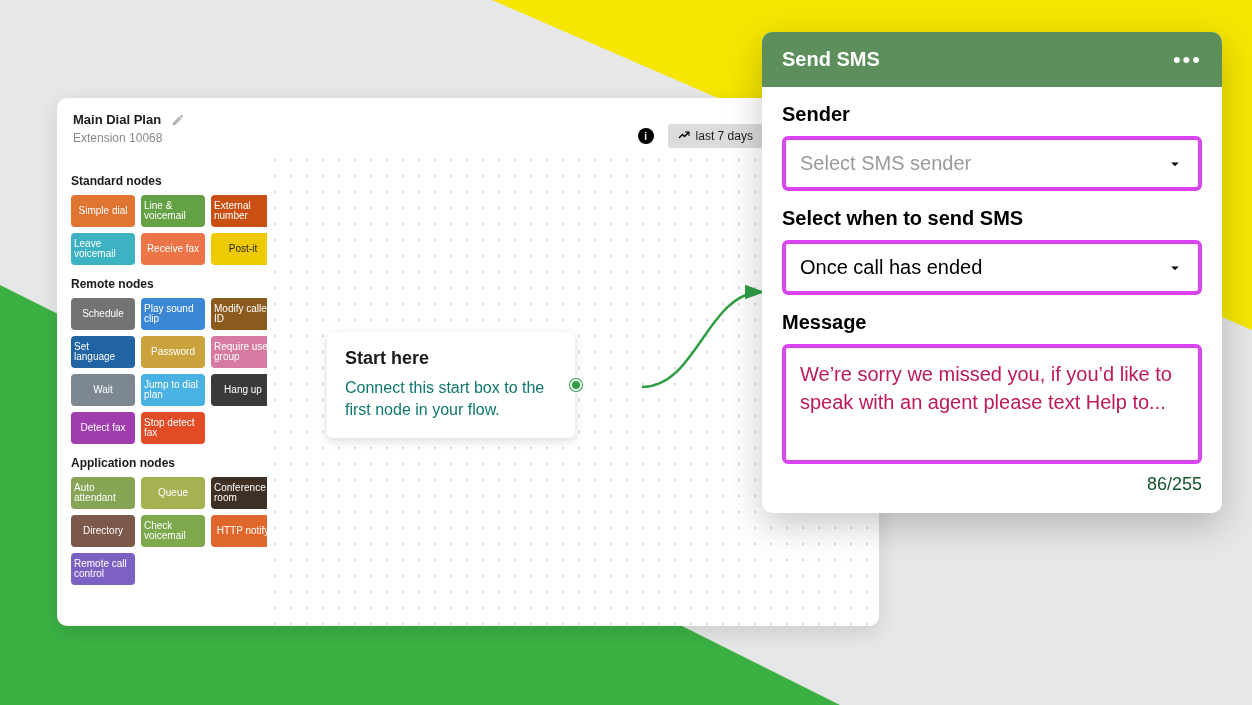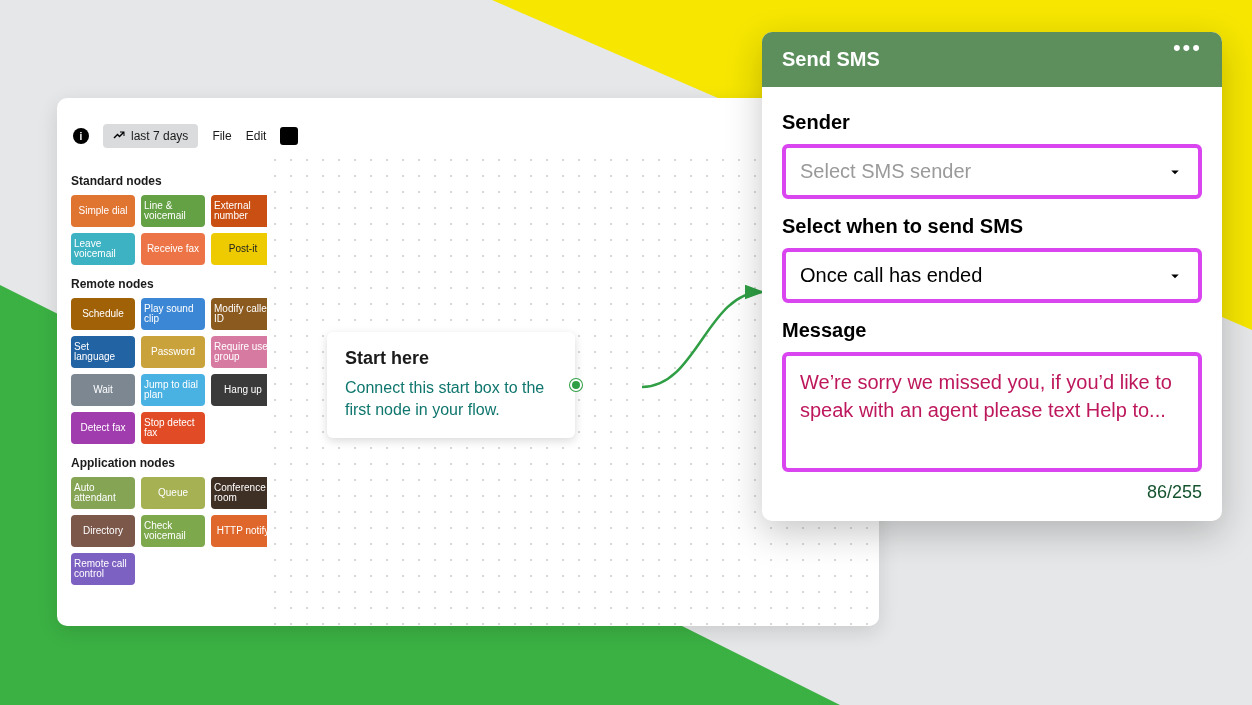--- a/index.html
+++ b/index.html
@@ -39,21 +39,21 @@
   .palette { position:absolute; left:14px; top:64px; width:212px; }
   .section-label { font-weight:700;font-size:12px;color:#1b1b1b;margin:12px 0 7px 0; }
   .node-grid { display:grid; grid-template-columns: repeat(3, 64px); gap:6px; }
   .node {
     width:64px;height:32px;border-radius:4px;color:#fff;font-size:10px;
     display:flex;align-items:center;justify-content:center;
     line-height:1.05; padding:0 3px; cursor:grab;
   }
   .n-orange{background:#e07431}.n-green{background:#64a044}.n-darkorange{background:#c94f12}
   .n-teal{background:#3db2c2}.n-salmon{background:#ec7446}.n-yellow{background:#eecb00;color:#222}
-  .n-purple{background:#a16207}.n-blue{background:#3b87d6}.n-brown{background:#8b5a1e}
+  .n-purple{background:#737373}.n-blue{background:#3b87d6}.n-brown{background:#8b5a1e}
   .n-navy{background:#2263a3}.n-gold{background:#caa23b}.n-pink{background:#d77aa2}
   .n-gray{background:#7c8792}.n-sky{background:#4ab1e3}.n-dark{background:#3a3a3a}
   .n-mag{background:#a13caf}.n-red{background:#e14b26}
   .n-olive{background:#85a454}.n-olive2{background:#a6b154}.n-coffee{background:#3f3026}
   .n-brown2{background:#7c584b}.n-olive3{background:#7ea84c}.n-orange2{background:#e0672b}
   .n-violet{background:#7c60c2}
 
   
   .canvas { position:absolute; left:210px; top:54px; right:0; bottom:0;
     background-color:#fff;
@@ -75,25 +75,25 @@
 
   .arrow-svg { position:absolute; left:370px; top:130px; width:180px; height:130px; overflow:visible; }
 
   
   .sms {
     position:absolute; left:762px; top:32px; width:460px;
     background:#fff; border-radius:10px; box-shadow:0 12px 36px rgba(0,0,0,0.22);
     overflow:hidden;
   }
   .sms-head { background:#5c8f5c; color:#fff; padding:16px 20px;
-    display:flex;align-items:flex-start;justify-content:space-between;}
+    display:flex;align-items:center;justify-content:space-between;}
   .sms-title { font-weight:700;font-size:20px;}
   .sms-dots { font-size:22px; letter-spacing:2px; line-height:0; }
 
-  .sms-body { padding:24px 20px 18px 20px; }
+  .sms-body { padding:16px 20px 18px 20px; }
   .field-label { font-weight:700;font-size:20px;color:#000;margin-bottom:10px;}
   .select, .textarea {
     width:100%; border:4px solid #d946ef; border-radius:6px; background:#fff;
     padding:12px 14px; font-size:20px; text-align:left;
     display:flex;align-items:center;justify-content:space-between;
     margin-bottom:16px;
   }
   .select .sel-text.placeholder { color:#9a9a9a; }
   .select .sel-text { color:#000; }
   .chevron { width:18px;height:18px; }
@@ -102,20 +102,29 @@
 </style>
 </head>
 <body>
 
 <div class="stage">
   <div class="tri-yellow"></div>
   <div class="tri-green"></div>
 
   <div class="editor">
     <div class="editor-header">
+      <div class="title-block">
+        <div class="title-row">
+          <span class="plan-title">Main Dial Plan</span>
+          <svg class="pencil" viewBox="0 0 24 24">
+            <path fill="currentColor" d="M3 17.25V21h3.75L17.81 9.94l-3.75-3.75L3 17.25zM20.71 7.04a1 1 0 0 0 0-1.41l-2.34-2.34a1 1 0 0 0-1.41 0l-1.83 1.83 3.75 3.75 1.83-1.83z"></path>
+          </svg>
+        </div>
+        <span class="plan-sub">Extension 10068</span>
+      </div>
       <div class="editor-controls">
         <span class="info-icon">i</span>
         <span class="pill">
           <svg width="12" height="12" viewBox="0 0 24 24">
               <path fill="#000" d="M3 17l6-6 4 4 8-8v5h2V3h-9v2h5l-6 6-4-4-8 8z"></path>
             </svg>
           <span>last 7 days</span>
         </span>
         <span class="control-link">File</span>
         <span class="control-link">Edit</span>

